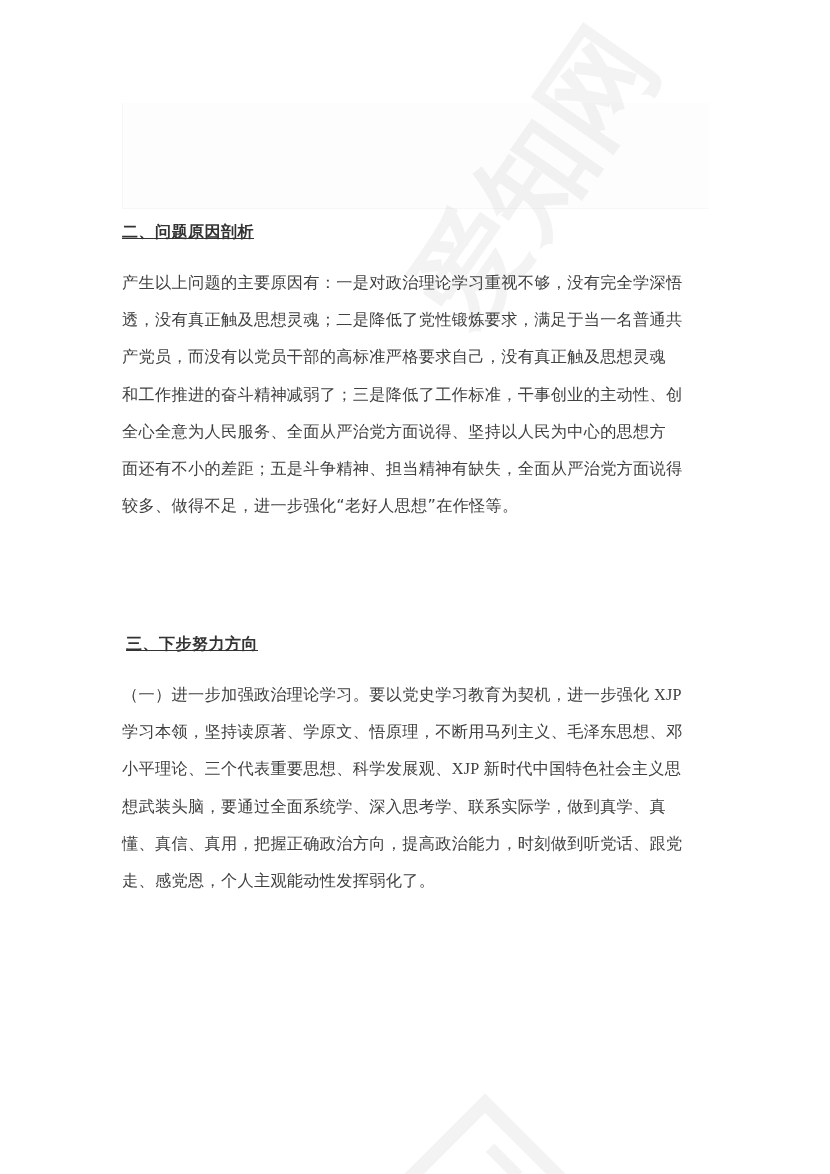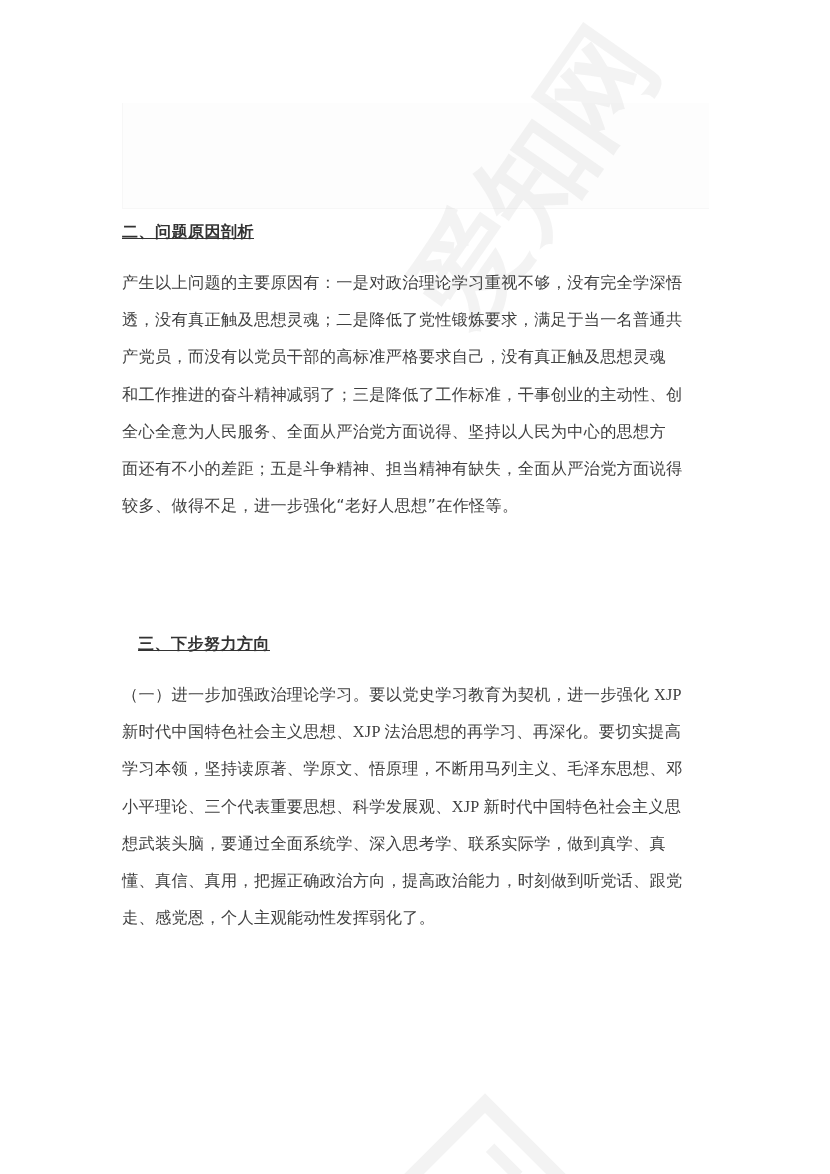--- a/index.html
+++ b/index.html
@@ -55,21 +55,21 @@
       text-align: justify;
       text-align-last: left;
       letter-spacing: 0.3px;
     }
     .para .line {
       display: block;
       white-space: nowrap;
     }
     #h2 { position: absolute; top: 0; left: 0; }
     #p1 { position: absolute; top: 44px; left: 0; width: 590px; }
-    #h3 { position: absolute; top: 412px; left: 16px; }
+    #h3 { position: absolute; top: 412px; left: 4px; }
     #p2 { position: absolute; top: 457px; left: 0; width: 590px; font-family: Liberation Serif, serif; }
 
     .watermark {
       position: absolute;
       pointer-events: none;
       color: rgba(190,190,190,0.18);
       font-weight: bold;
       font-family: "DejaVu Sans", sans-serif;
     }
     .wm1 {
@@ -122,21 +122,20 @@
       <span class="line">和工作推进的奋斗精神减弱了；三是降低了工作标准，干事创业的主动性、创</span>
       <span class="line">全心全意为人民服务、全面从严治党方面说得、坚持以人民为中心的思想方</span>
       <span class="line">面还有不小的差距；五是斗争精神、担当精神有缺失，全面从严治党方面说得</span>
       <span class="line">较多、做得不足，进一步强化“老好人思想”在作怪等。</span>
     </p>
 
     <h2 id="h3" class="heading">三、下步努力方向</h2>
 
     <p id="p2" class="para">
       <span class="line">（一）进一步加强政治理论学习。要以党史学习教育为契机，进一步强化 XJP</span>
-      <span class="line">新时代中国特色社会主义思想、XJP 法治思想的再学习、再深化。要切实提高</span>
       <span class="line">学习本领，坚持读原著、学原文、悟原理，不断用马列主义、毛泽东思想、邓</span>
       <span class="line">小平理论、三个代表重要思想、科学发展观、XJP 新时代中国特色社会主义思</span>
       <span class="line">想武装头脑，要通过全面系统学、深入思考学、联系实际学，做到真学、真</span>
       <span class="line">懂、真信、真用，把握正确政治方向，提高政治能力，时刻做到听党话、跟党</span>
       <span class="line">走、感党恩，个人主观能动性发挥弱化了。</span>
     </p>
 
   </div>
 </div>
 

